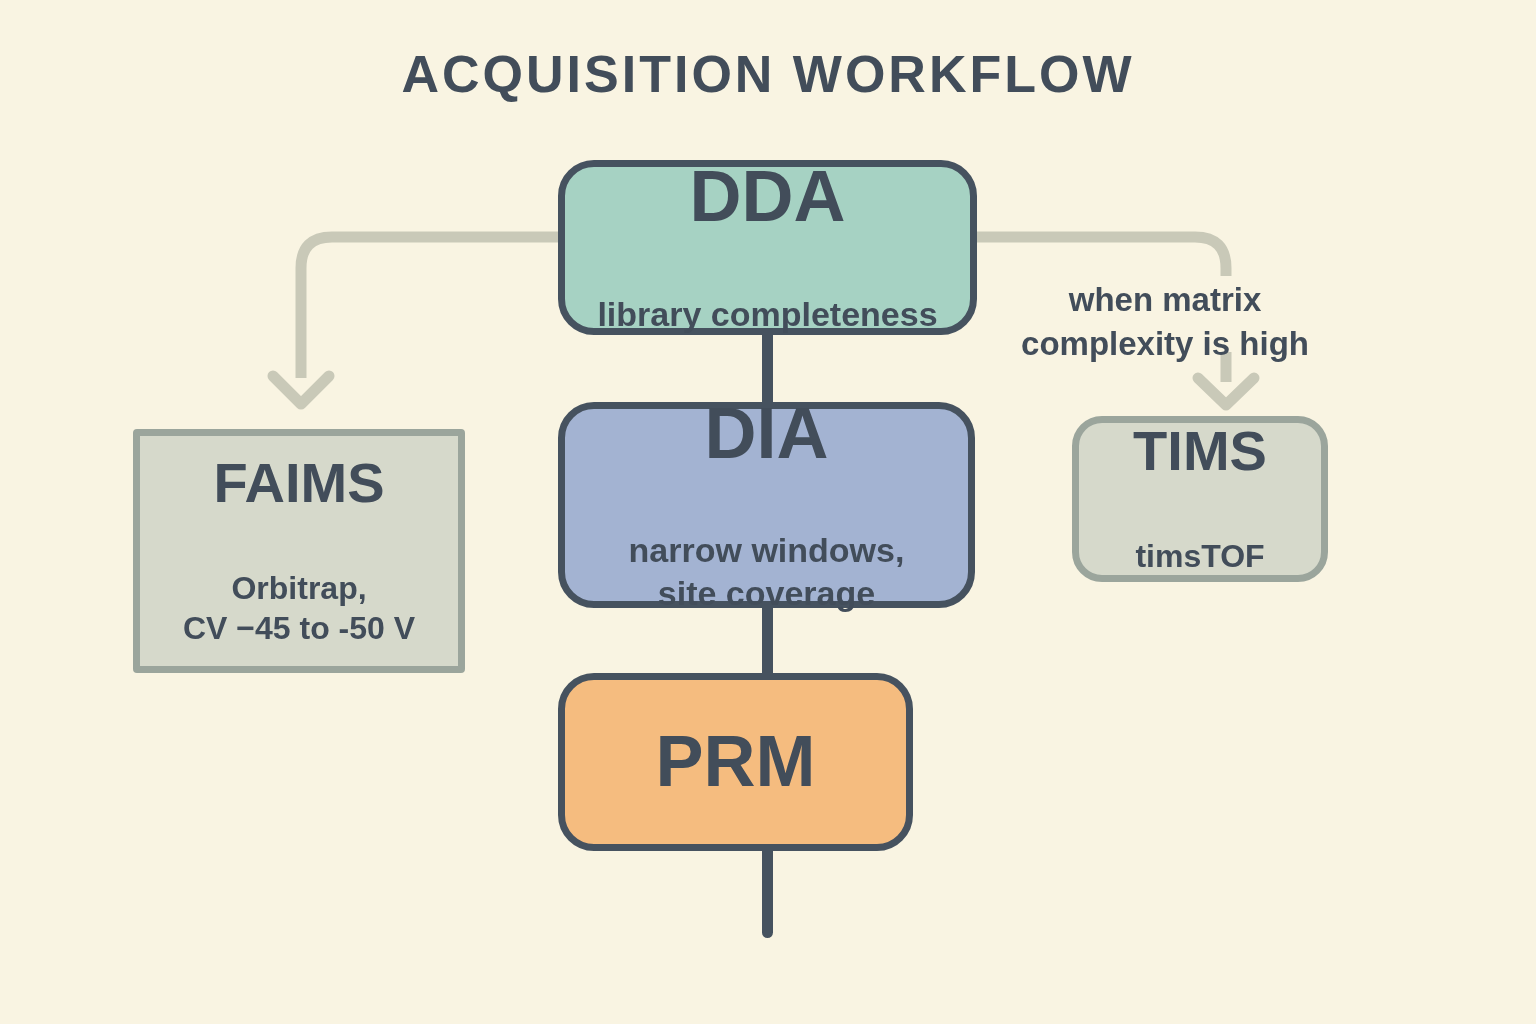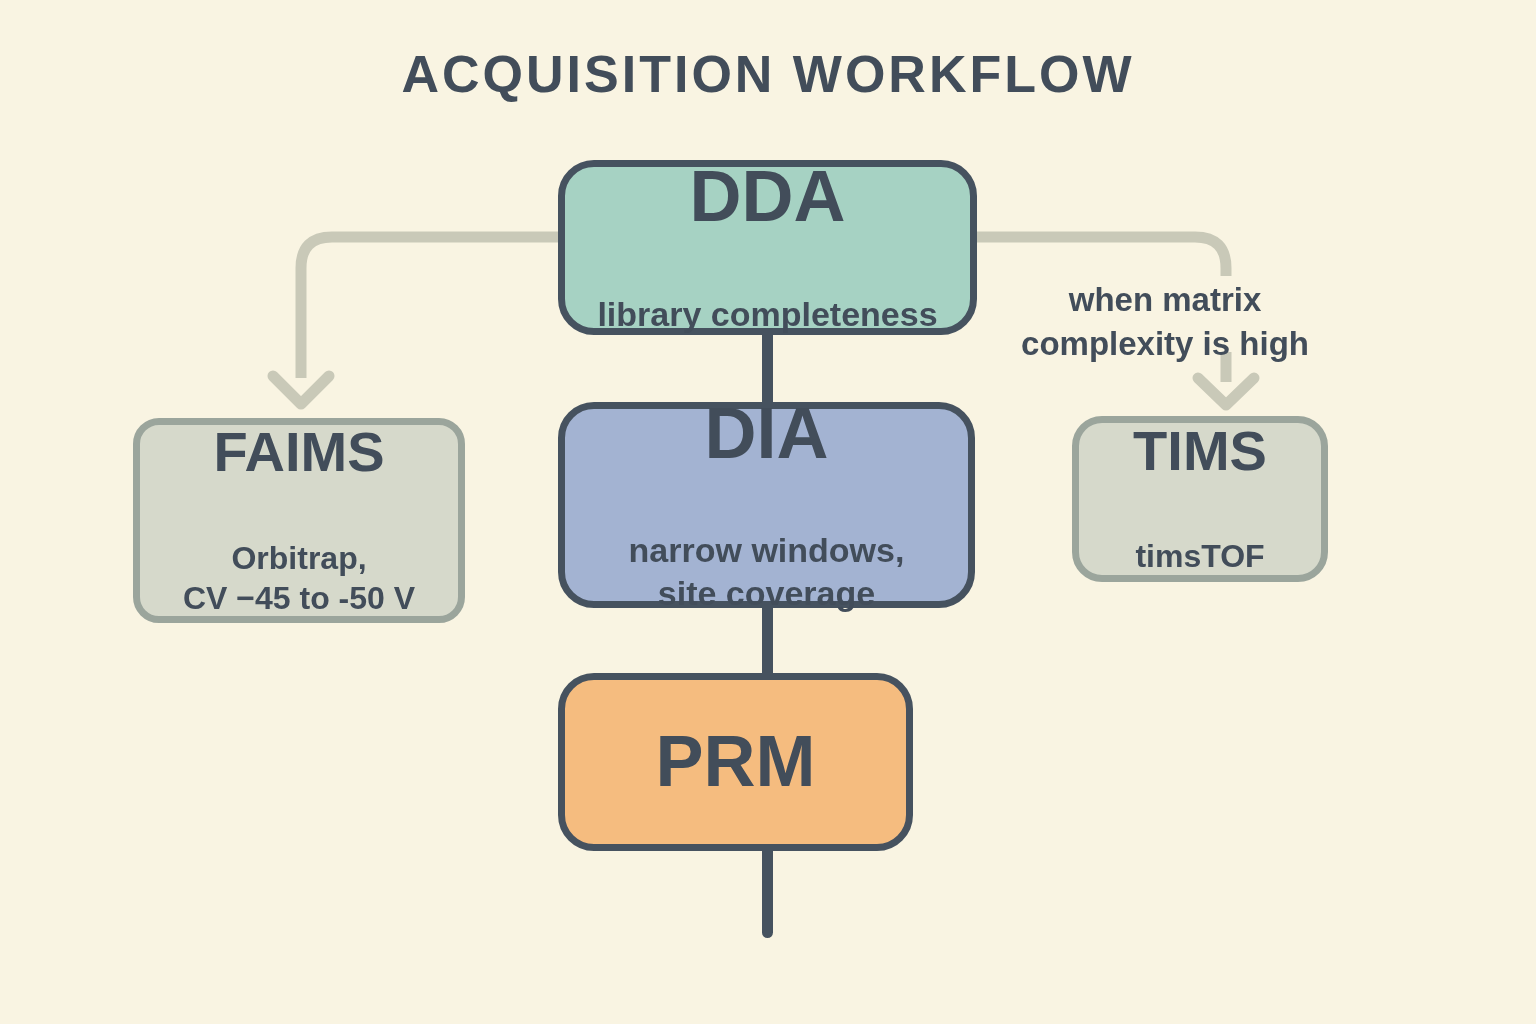--- a/index.html
+++ b/index.html
@@ -36,22 +36,22 @@
     align-items:center;justify-content:center;text-align:center;gap:48px;
   }
   .node-title{font-weight:bold;line-height:1.05;color:var(--text);}
   .node-sub{font-weight:bold;line-height:1.25;color:var(--text);}
   .node-dda{left:558px;top:160px;width:419px;height:175px;background:var(--dda-fill);
     border:7px solid var(--box-border);border-radius:36px;}
   .node-dia{left:558px;top:402px;width:417px;height:206px;background:var(--dia-fill);
     border:7px solid var(--box-border);border-radius:36px;}
   .node-prm{left:558px;top:673px;width:355px;height:178px;background:var(--prm-fill);
     border:7px solid var(--box-border);border-radius:36px;}
-  .node-faims{left:133px;top:418px;width:332px;height:205px;background:var(--side-fill);
-    border:7px solid var(--side-border);border-radius:26px;}
+  .node-faims{left:133px;top:429px;width:332px;height:244px;background:var(--side-fill);
+    border:7px solid var(--side-border);border-radius:4px;}
   .node-tims{left:1072px;top:416px;width:256px;height:166px;background:var(--side-fill);
     border:7px solid var(--side-border);border-radius:30px;}
   .big .node-title{font-size:72px;}
   .big .node-sub{font-size:34px;margin-top:10px;}
   .side .node-title{font-size:56px;}
   .side .node-sub{font-size:32px;margin-top:8px;}
   .annotation{
     position:absolute;left:995px;top:278px;width:340px;
     text-align:center;font-size:33px;font-weight:bold;line-height:1.33;
     color:var(--text);

